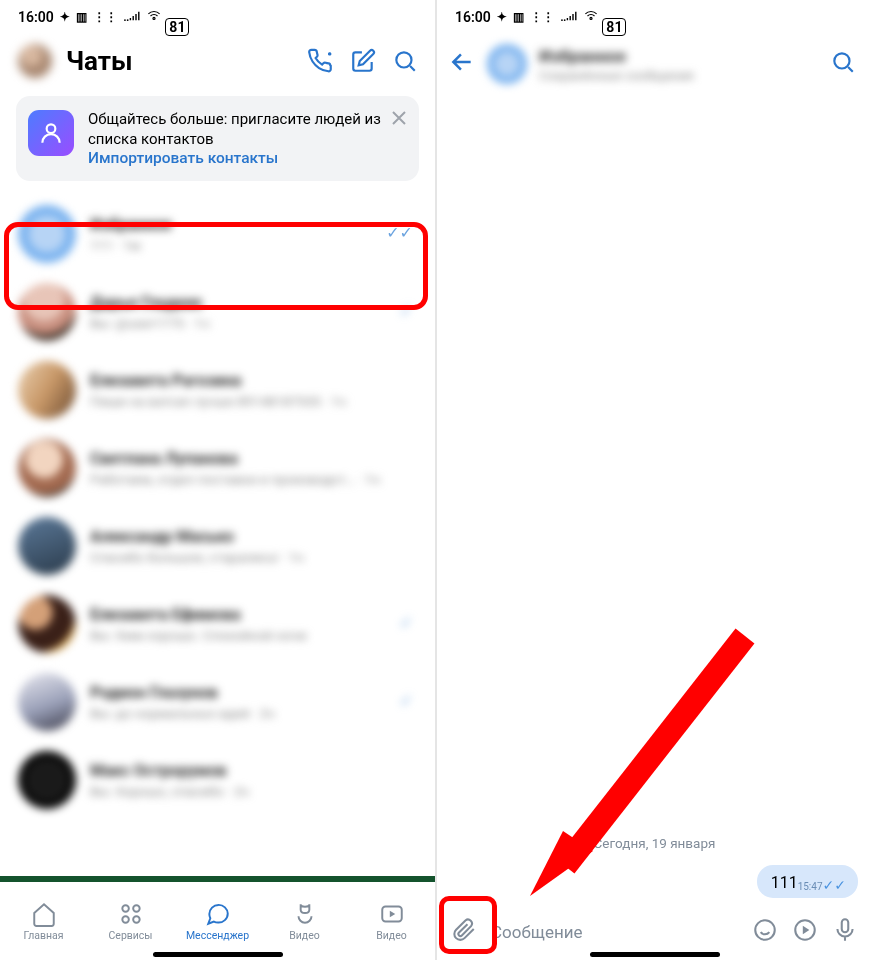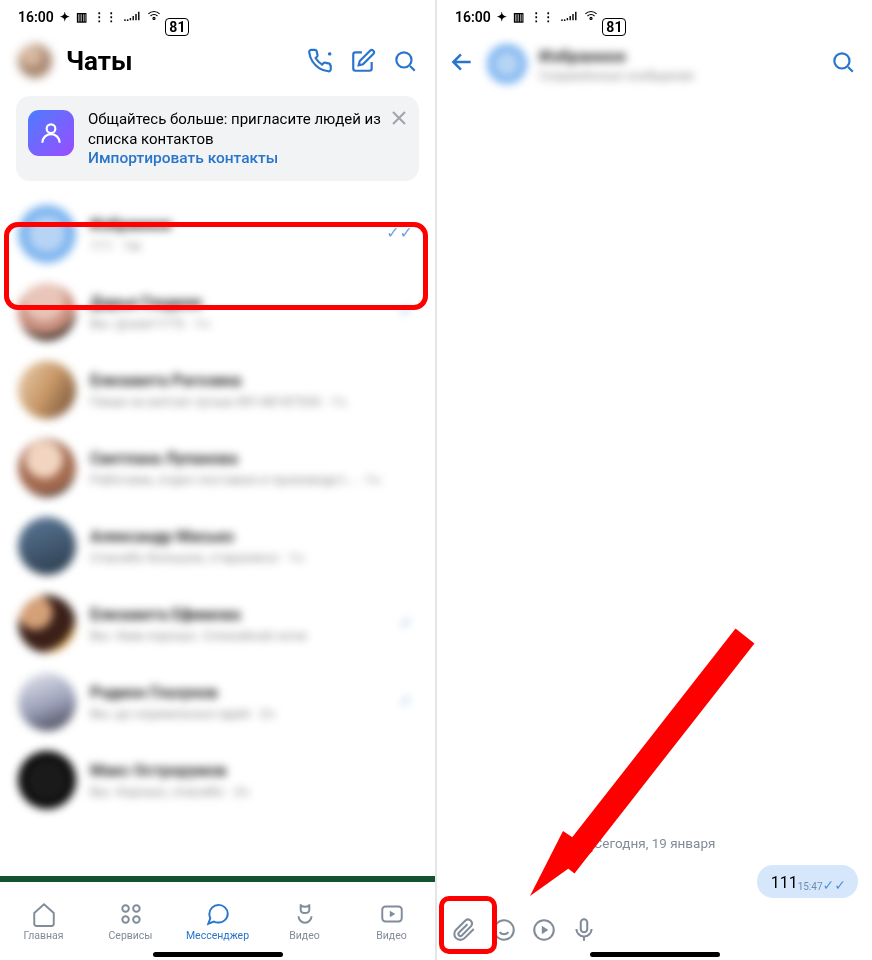--- a/index.html
+++ b/index.html
@@ -314,20 +314,21 @@
       </div>
     </div>
   </div>
 
   <div class="composer">
     <div class="c-icon">
       <svg viewBox="0 0 24 24">
           <path d="M21 11l-8.5 8.5a5.5 5.5 0 01-7.8-7.8l8.6-8.5a3.7 3.7 0 015.2 5.2L10 17a1.8 1.8 0 01-2.6-2.6l7.8-7.8"></path>
         </svg>
     </div>
+    <div class="c-input">Сообщение</div>
     <div class="c-icon">
       <svg viewBox="0 0 24 24">
           <circle cx="12" cy="12" r="9"></circle>
           <path d="M8 14s1.5 2 4 2 4-2 4-2M9 9h.01M15 9h.01"></path>
         </svg>
     </div>
     <div class="c-icon">
       <svg viewBox="0 0 24 24">
           <circle cx="12" cy="12" r="9"></circle>
           <path d="M10 8l6 4-6 4z" fill="#818c99" stroke="none"></path>

